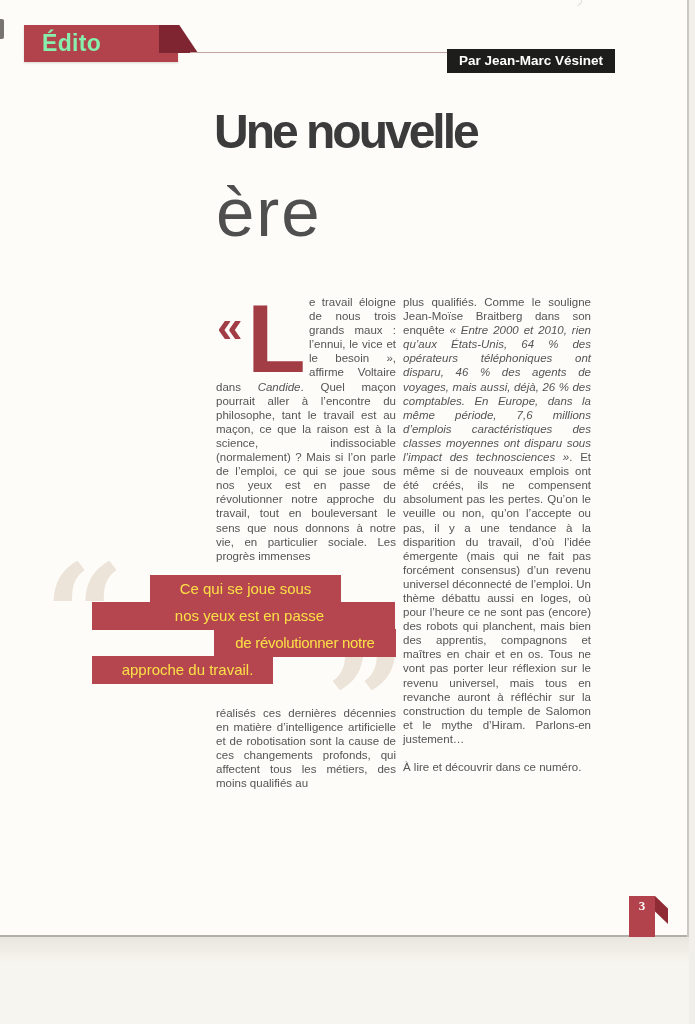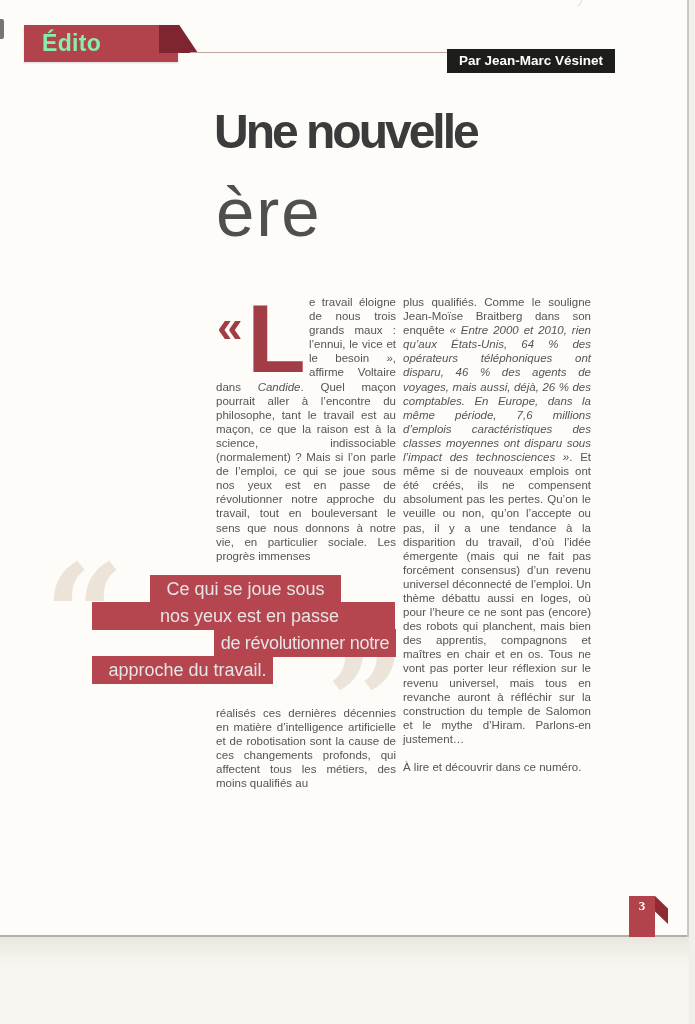--- a/index.html
+++ b/index.html
@@ -65,21 +65,21 @@
     position:absolute;left:247px;top:291px;
     font-size:96px;font-weight:bold;color:#a23c45;line-height:1;
   }
   
   .ghost{position:absolute;font-family:"DejaVu Serif","Liberation Serif",serif;
     color:#ece4d8;line-height:1;z-index:0;font-weight:bold;}
   .ghost-open{left:44px;top:546px;font-size:140px;}
   .ghost-close{left:326px;top:634px;font-size:140px;}
   .pq-bar{
     position:absolute;height:28px;background:#b5454f;z-index:2;
-    color:#e5e5e5;font-size:18px;font-weight:400;line-height:28px;
+    color:#fde047;font-size:15px;font-weight:400;line-height:28px;
     white-space:nowrap;
   }
   .pq-b1{left:150px;top:575px;width:191px;text-align:center;}
   .pq-b2{left:92px;top:602px;width:303px;padding-left:12px;width:291px;text-align:center;}
   .pq-b3{left:214px;top:629px;width:182px;text-align:center;letter-spacing:-.3px;}
   .pq-b4{left:92px;top:656px;width:171px;padding-left:10px;text-align:center;}
   
   .footer-text{
     position:absolute;top:942px;right:83px;
     font-family:"Liberation Serif",serif;font-size:13px;

